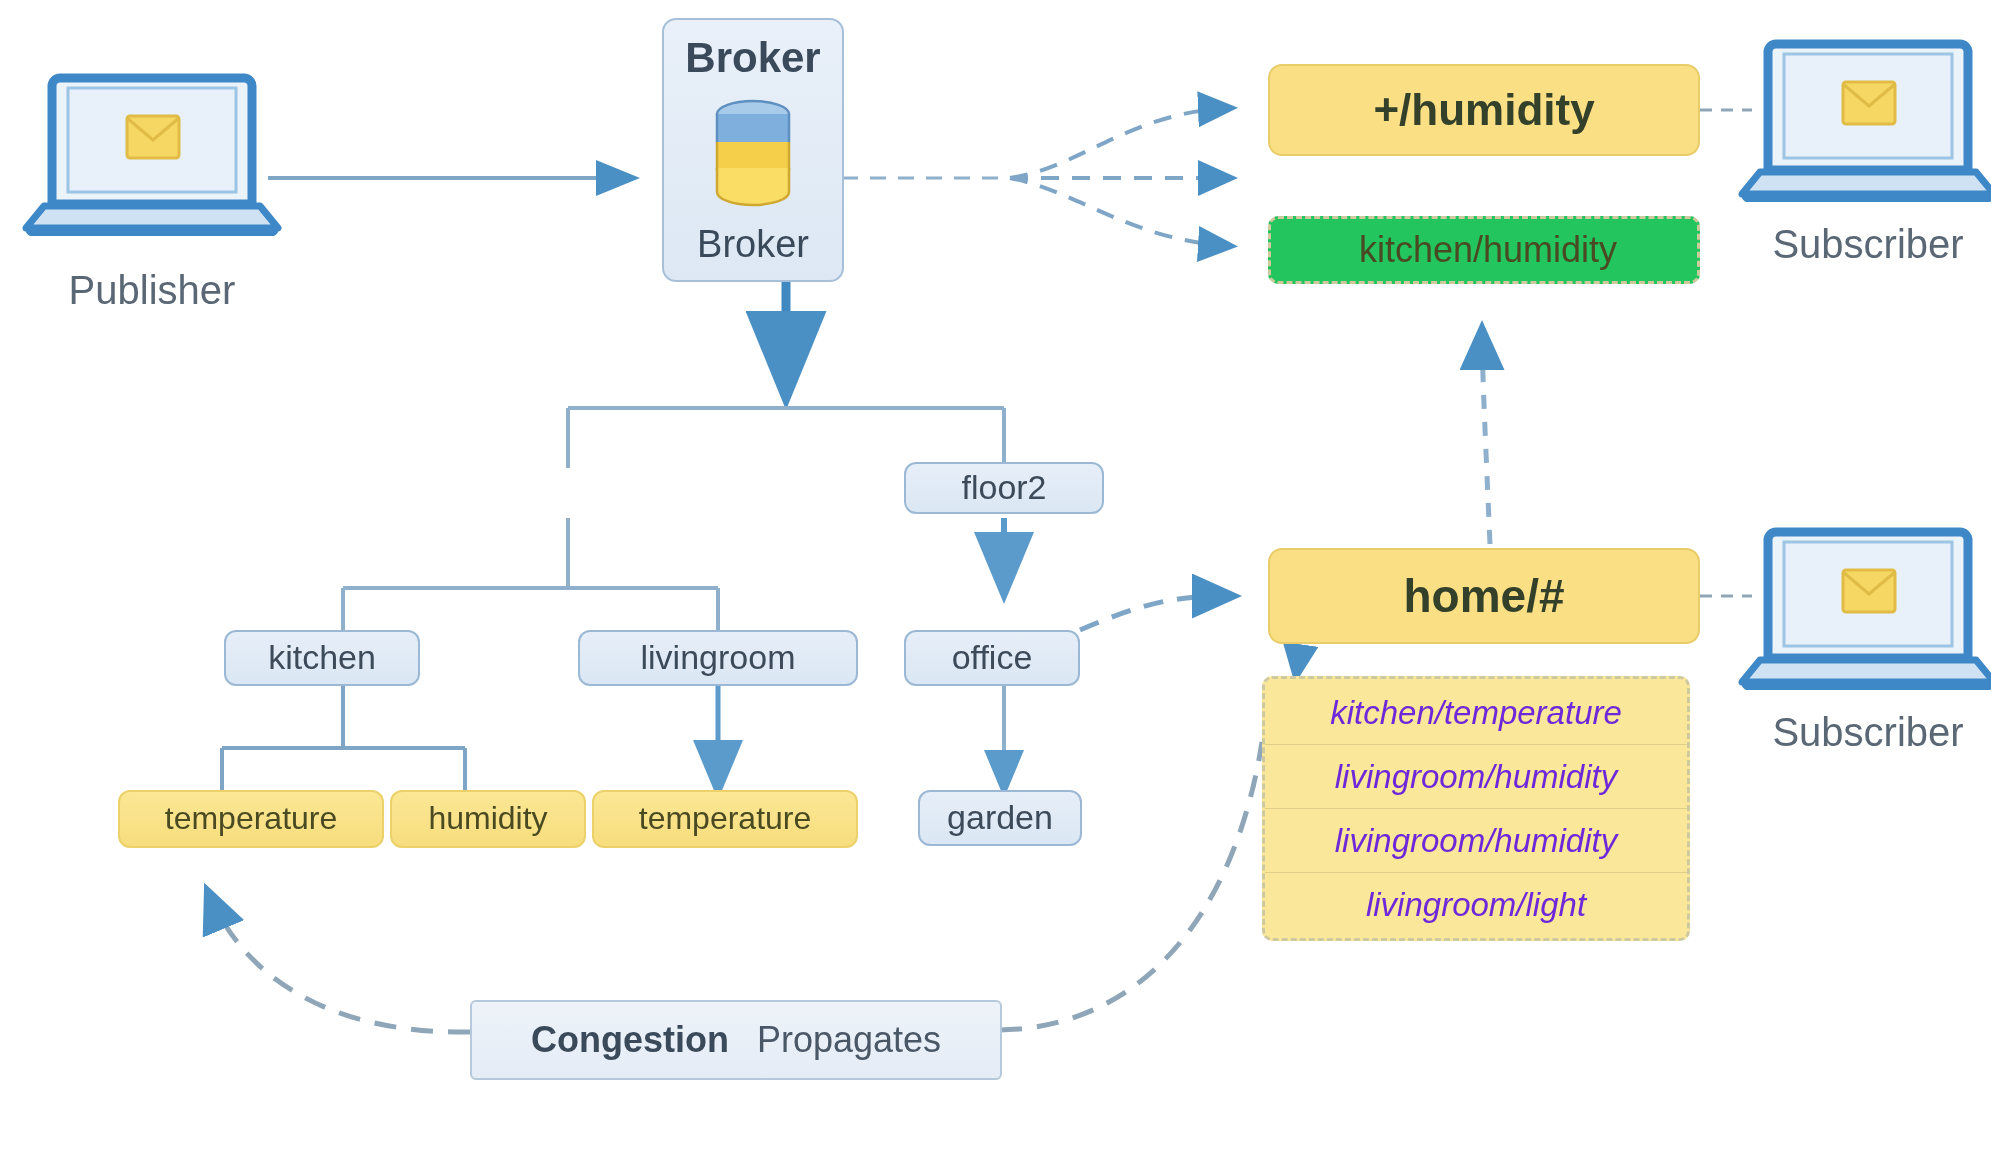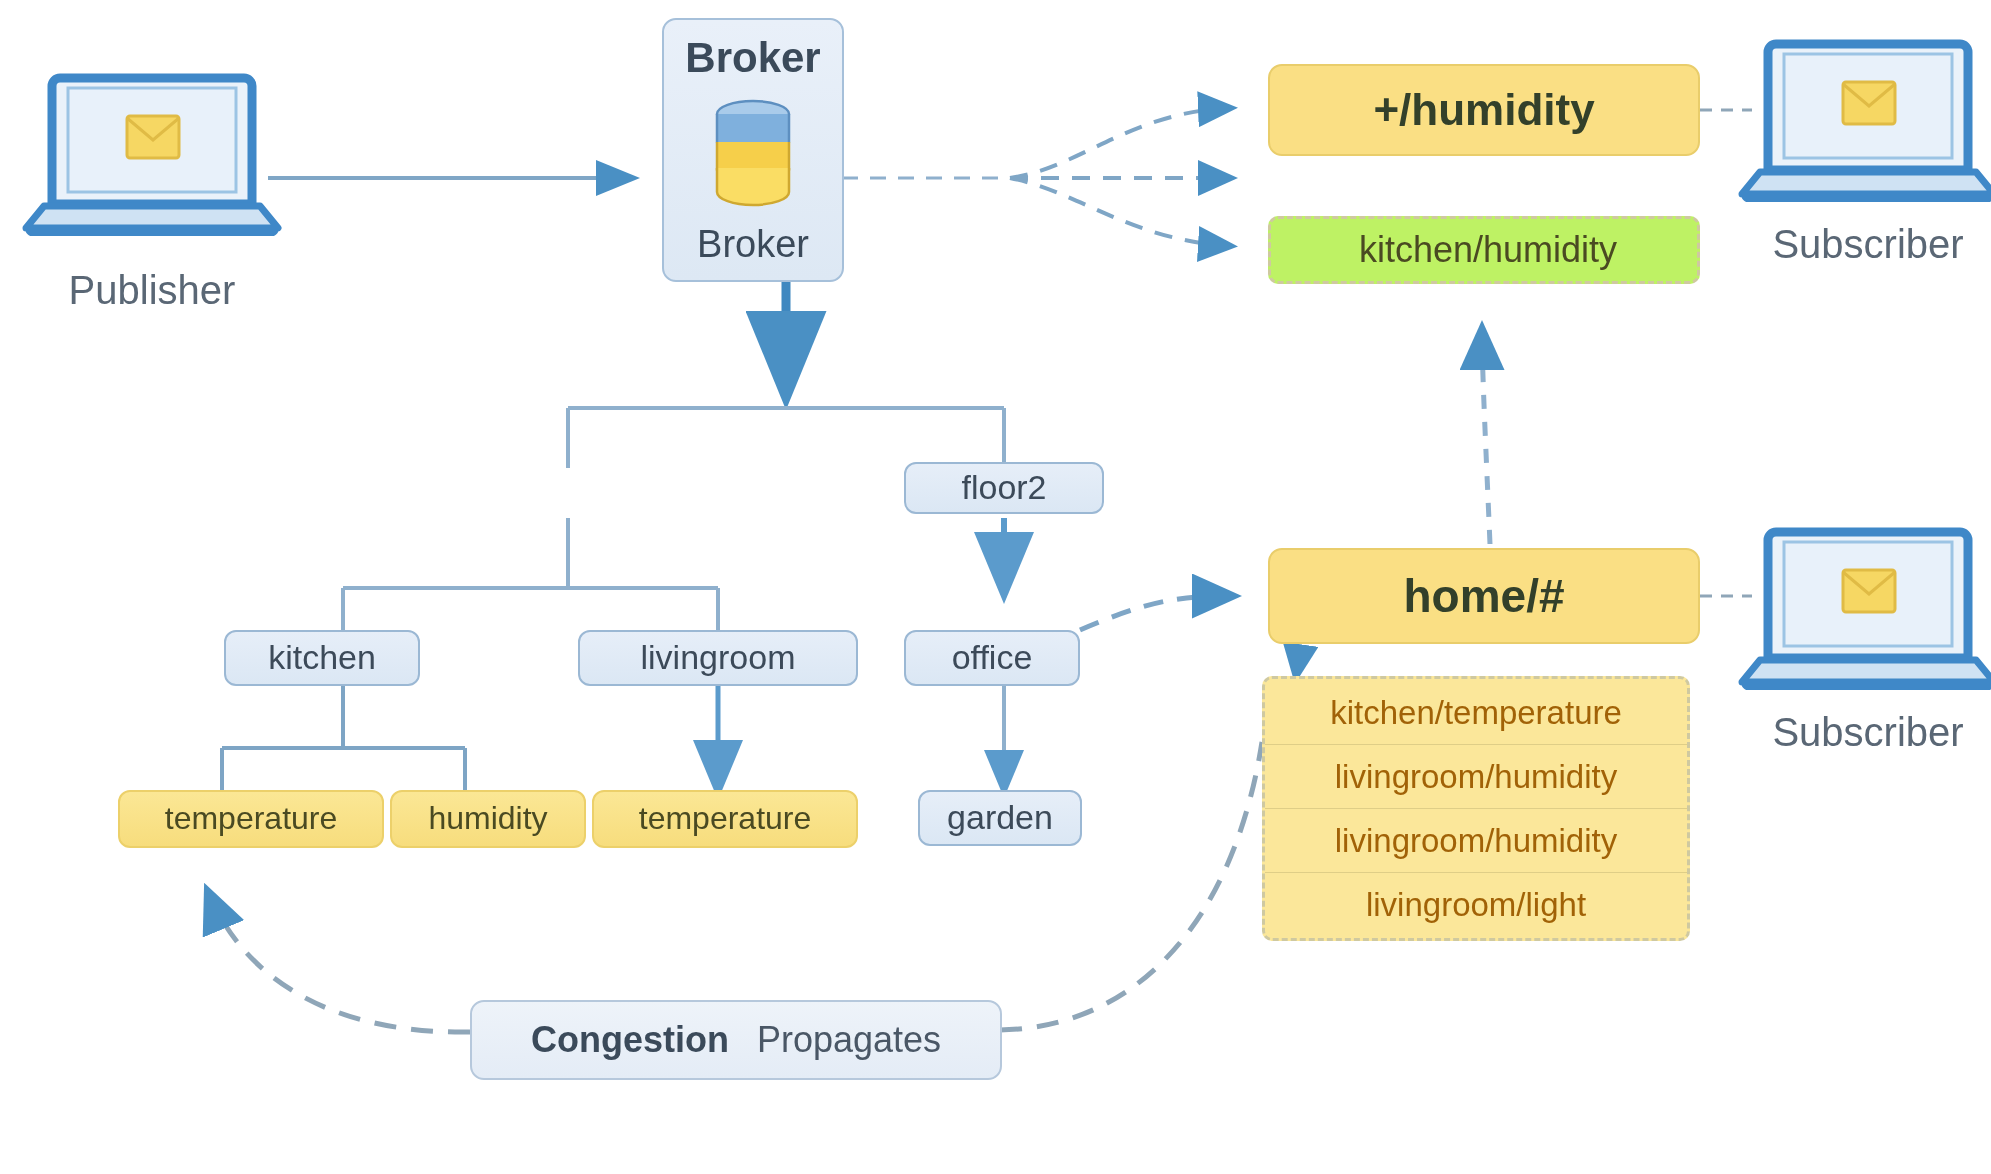--- a/index.html
+++ b/index.html
@@ -19,21 +19,21 @@
 
   .blue-node{background:linear-gradient(180deg,#e6eef8 0%,#dbe7f4 100%);
              border:2px solid #9bb8d4;color:#3c4a59;font-size:34px;}
 
   .yellow-node{background:linear-gradient(180deg,#fbe795 0%,#f7dd7d 100%);
                border:2px solid #ecd06a;color:#4a4a22;font-size:32px;}
 
   .yellow-solid{background:#fadf84;border:2px solid #e9cd6b;
                 color:#33402a;font-weight:bold;}
 
-  .yellow-dashed{background:#bef264;border:3px dashed #cfc9a0;
+  .yellow-dashed{background:#22c55e;border:3px dashed #cfc9a0;
                  color:#4a4a22;padding-left:8px;}
 
   
   #broker-panel{position:absolute;left:662px;top:18px;width:178px;height:260px;
                 background:linear-gradient(180deg,#e9f0f9 0%,#dde8f4 100%);
                 border:2px solid #a6c0da;border-radius:14px;}
   .broker-title{position:absolute;left:0;right:0;top:14px;text-align:center;
                 font-size:42px;font-weight:bold;color:#3b4a5a;}
   .broker-caption{position:absolute;left:0;right:0;bottom:14px;text-align:center;
                   font-size:38px;color:#3b4a5a;}
@@ -43,28 +43,28 @@
   
   .laptop{position:absolute;width:260px;height:182px;}
   .laptop-label{position:absolute;width:300px;text-align:center;
                 font-size:40px;color:#5a6775;}
 
   
   #home-list{position:absolute;left:1262px;top:676px;width:428px;
              border:3px dashed #cfc9a0;border-radius:10px;
              background:#fbe79a;box-sizing:border-box;padding:2px 0;}
   .home-row{height:63px;display:flex;align-items:center;justify-content:center;
-            font-size:33px;color:#a16207;
-            border-bottom:1px solid rgba(200,185,120,.55);}
+            font-size:33px;color:#6d28d9;
+            border-bottom:1px solid rgba(200,185,120,.55);font-style:italic;}
   .home-row:last-child{border-bottom:none;}
 
   
   #congestion{position:absolute;left:470px;top:1000px;width:528px;height:76px;
               background:linear-gradient(180deg,#eef3f9 0%,#e4ecf6 100%);
-              border:2px solid #b6c8dc;border-radius:14px;
+              border:2px solid #b6c8dc;border-radius:6px;
               display:flex;align-items:center;justify-content:center;
               font-size:36px;color:#4a5766;gap:28px;}
   #congestion .bold{font-weight:bold;color:#3b4a5a;}
 </style>
 </head>
 <body>
 
 <div id="stage">
 
   <svg class="wires" viewBox="0 0 1991 1174">

